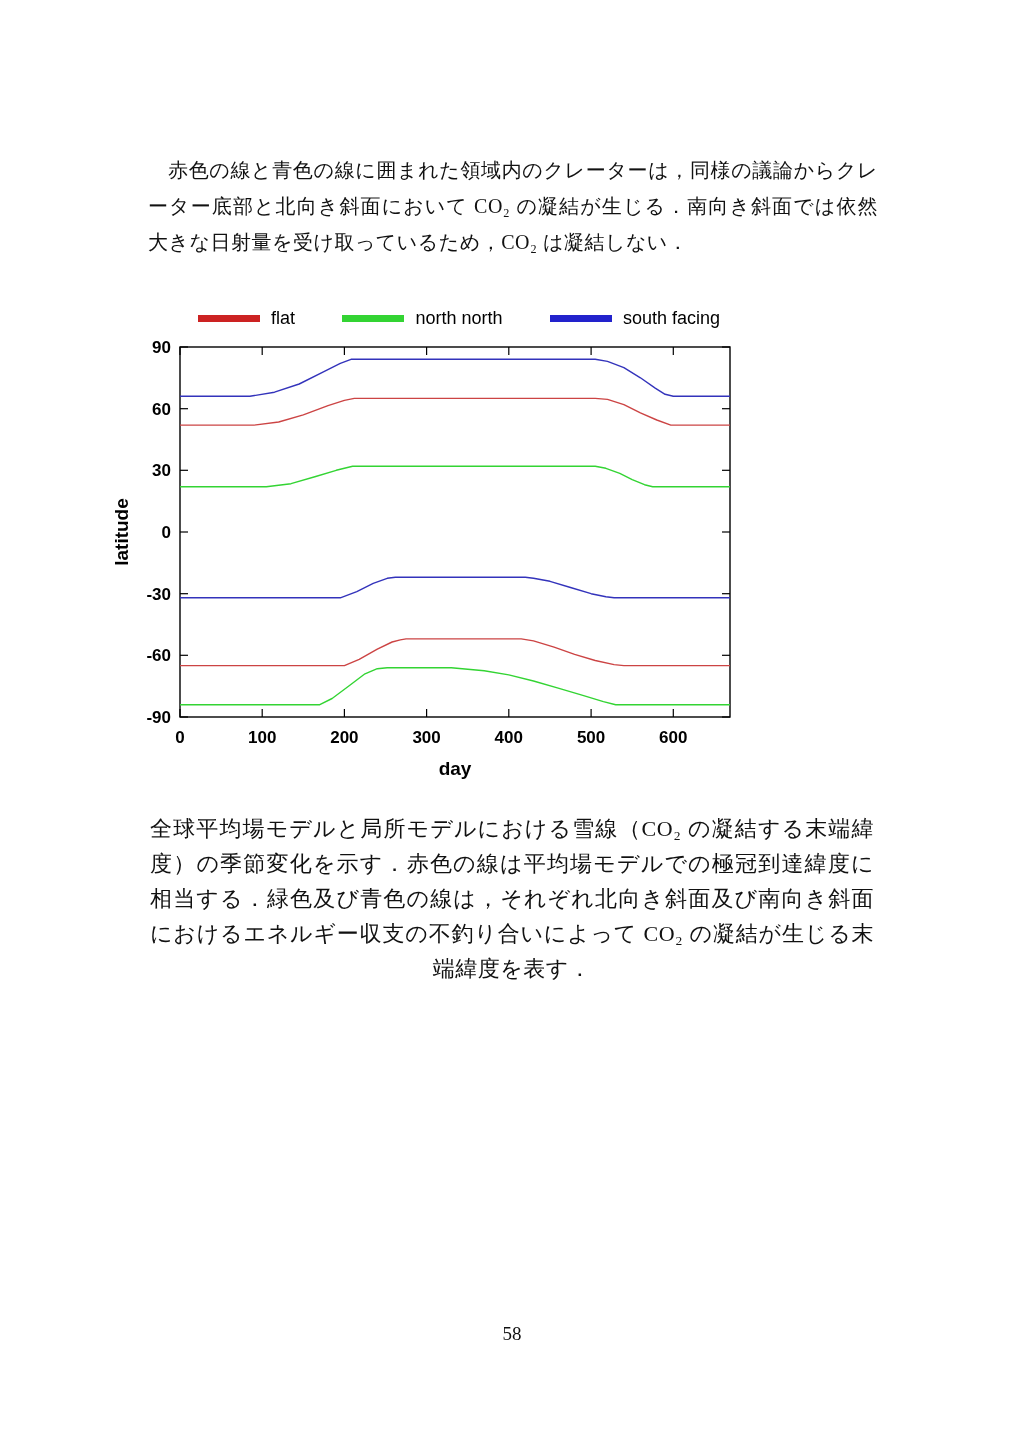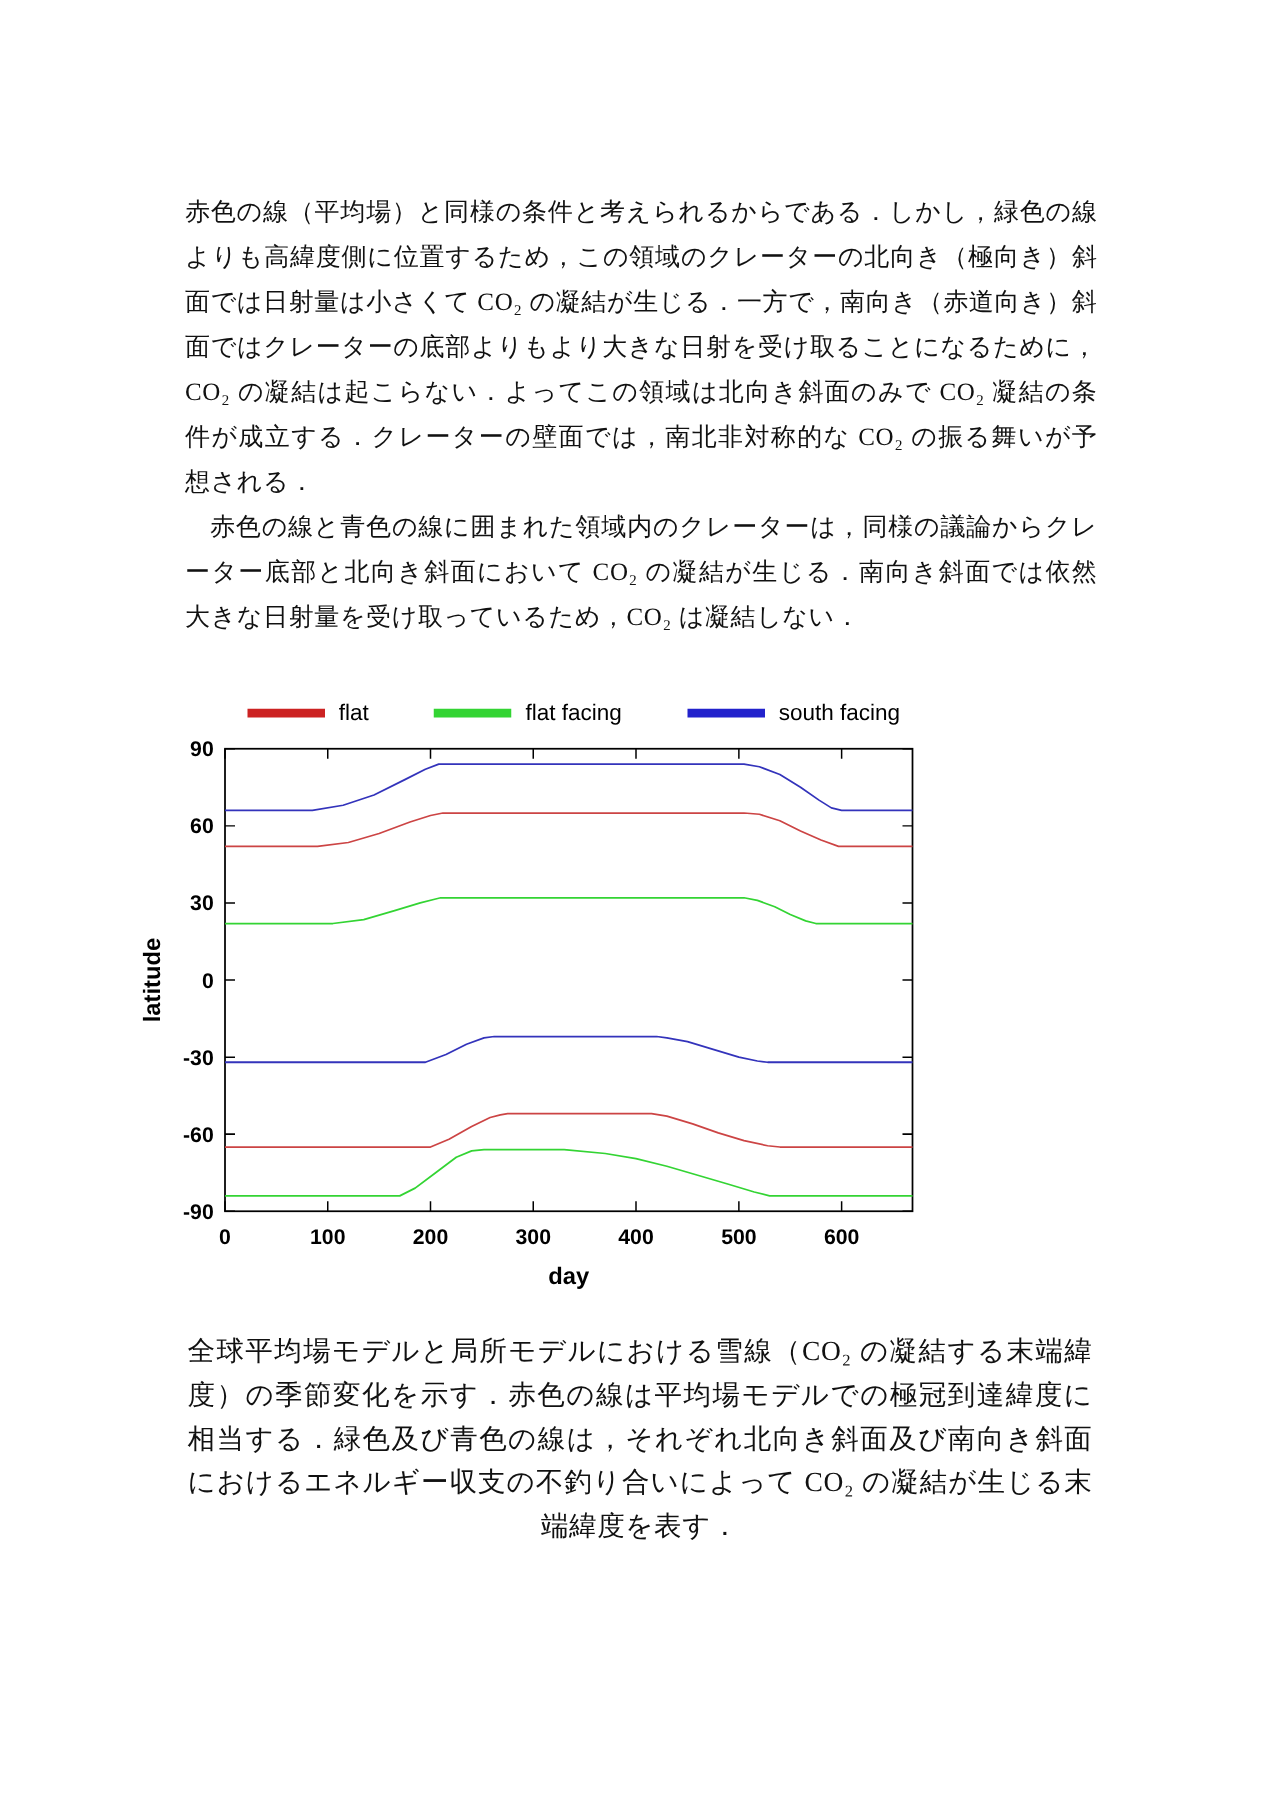--- a/index.html
+++ b/index.html
@@ -85,33 +85,32 @@
     text-align:center;
     font-size:19px;
   }
 </style>
 </head>
 <body>
 
 <div class="page">
 
   <div class="text-col">
-    <p class="para">赤色の線（平均場）と同様の条件と考えられるからである．しかし，緑色の線よりも高緯度側に位置するため，この領域のクレーターの北向き（極向き）斜面では日射量は小さくて CO₂ の凝結が生じる．一方で，南向き（赤道向き）斜面ではクレーターの底部よりもより大きな日射を受け取ることになるために，CO₂ の凝結は起こらない．よってこの領域は北向き斜面のみで CO₂ 凝結の条件が成立する．クレーターの壁面では，南北非対称的な CO₂ の振る舞いが予想される．</p>
     <p class="para indent">赤色の線と青色の線に囲まれた領域内のクレーターは，同様の議論からクレーター底部と北向き斜面において CO₂ の凝結が生じる．南向き斜面では依然大きな日射量を受け取っているため，CO₂ は凝結しない．</p>
   </div>
 
   <figure class="figure">
     <div class="legend">
       <div class="legend-item">
         <span class="swatch" style="background: rgb(204, 34, 34);"></span>
         <span class="legend-label">flat</span>
       </div>
       <div class="legend-item">
         <span class="swatch" style="background: rgb(51, 212, 51);"></span>
-        <span class="legend-label">flat facing</span>
+        <span class="legend-label">north north</span>
       </div>
       <div class="legend-item">
         <span class="swatch" style="background: rgb(34, 34, 204);"></span>
         <span class="legend-label">south facing</span>
       </div>
     </div>
     <svg id="chart" width="624" height="448" viewBox="0 0 624 448" xmlns="http://www.w3.org/2000/svg">
         <rect x="66" y="12" width="550" height="370" fill="none" stroke="#000" stroke-width="1.4"></rect>
         <line x1="66" y1="382.0" x2="74" y2="382.0" stroke="#000" stroke-width="1.2"></line>
         <line x1="616" y1="382.0" x2="608" y2="382.0" stroke="#000" stroke-width="1.2"></line>
@@ -163,14 +162,15 @@
         <polyline points="66.0,369.7 205.8,369.7 218.1,363.5 234.5,351.2 251.0,338.8 263.3,333.7 273.2,332.7 337.3,332.7 370.2,335.8 394.8,339.9 419.5,346.0 444.2,353.2 468.8,360.4 489.4,366.6 501.7,369.7 616.0,369.7" fill="none" stroke="#33d433" stroke-width="1.4" stroke-linejoin="round"></polyline>
         <polyline points="66.0,61.3 135.9,61.3 160.5,57.2 185.2,49.0 209.9,36.7 226.3,28.4 237.0,24.3 481.2,24.3 493.5,26.4 509.9,32.6 526.4,42.8 541.2,53.1 551.1,59.3 559.3,61.3 616.0,61.3" fill="none" stroke="#3333bb" stroke-width="1.4" stroke-linejoin="round"></polyline>
         <polyline points="66.0,262.8 226.3,262.8 242.8,256.6 259.2,248.4 273.2,243.3 281.4,242.2 411.3,242.2 419.5,243.3 436.0,246.3 456.5,252.5 477.1,258.7 491.9,261.8 500.1,262.8 616.0,262.8" fill="none" stroke="#3333bb" stroke-width="1.4" stroke-linejoin="round"></polyline>
       </svg>
   </figure>
 
   <div class="caption">
     <div class="caption-body">全球平均場モデルと局所モデルにおける雪線（CO₂ の凝結する末端緯度）の季節変化を示す．赤色の線は平均場モデルでの極冠到達緯度に相当する．緑色及び青色の線は，それぞれ北向き斜面及び南向き斜面におけるエネルギー収支の不釣り合いによって CO₂ の凝結が生じる末端緯度を表す．</div>
   </div>
 
+  <div class="page-number">58</div>
 
 </div>
 
 </body></html>

